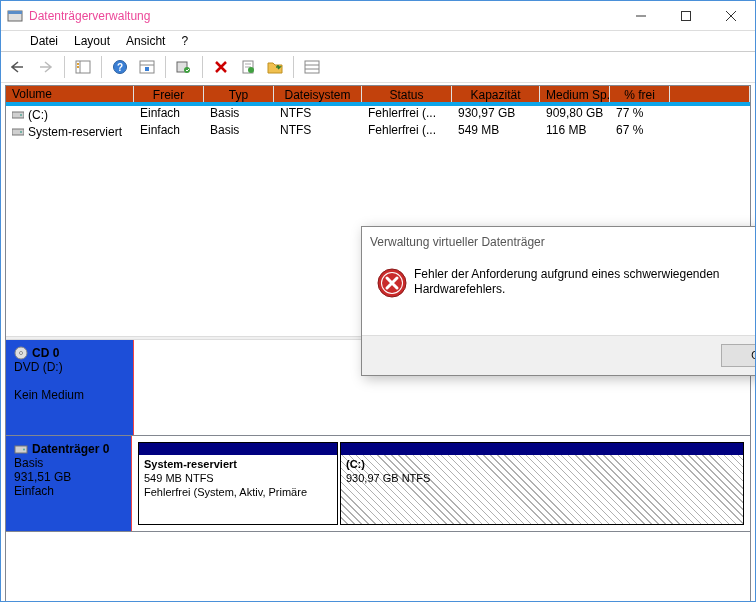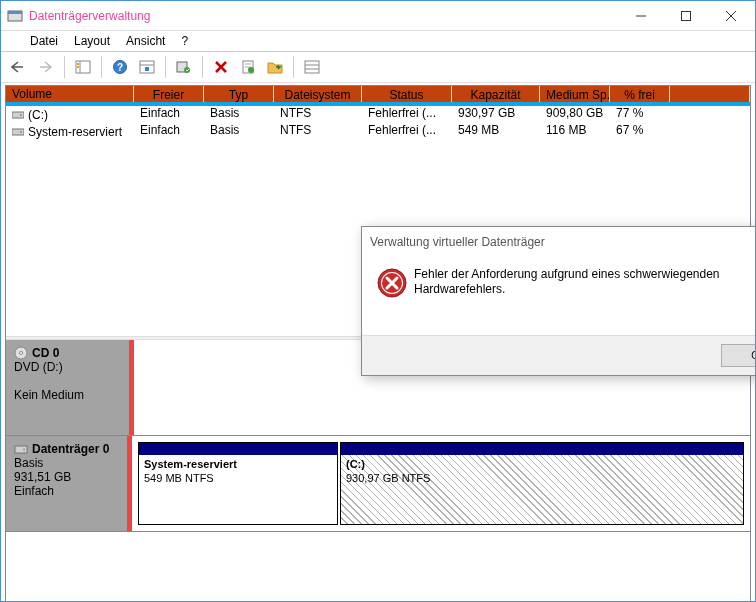--- a/index.html
+++ b/index.html
@@ -24,21 +24,21 @@
   .col2 { width: 70px; }
   .col3 { width: 88px; }
   .col4 { width: 90px; }
   .col5 { width: 88px; }
   .col6 { width: 70px; }
   .col7 { width: 60px; }
   .col8 { flex: 1; }
   .splitter { height: 4px; background: #f0f0f0; border-top: 1px solid #ddd; border-bottom: 1px solid #ddd; cursor: row-resize; }
   .graphpane { flex: 1; overflow: hidden; background: #fff; }
   .diskrow { display: flex; border-bottom: 1px solid #828790; }
-  .diskinfo { width: 128px; border-right: 5px solid #ef4444; padding: 6px 8px; background: #a3a3a3; }
+  .diskinfo { width: 128px; border-right: 1px solid #ef4444; padding: 6px 8px; background: #1d4ed8; }
   .diskinfo .name { font-weight: bold; display: flex; align-items: center; gap: 4px; }
   .diskparts { flex: 1; display: flex; padding: 6px; gap: 2px; }
   .partition { border: 1px solid #000; display: flex; flex-direction: column; overflow: hidden; }
   .partbar { height: 12px; }
   .partbody { flex: 1; padding: 2px 5px; font-size: 11px; line-height: 14px; overflow: hidden; white-space: nowrap; }
   .hatched { background: repeating-linear-gradient(45deg, #fff, #fff 4px, #b0b0b0 4px, #b0b0b0 5px); }
   .dialog { position: absolute; left: 360px; top: 225px; width: 448px; height: 150px; background: #fff; border: 1px solid #888; box-shadow: 3px 3px 12px rgba(0,0,0,0.25); display: flex; flex-direction: column; }
   .dlgtitle { height: 30px; display: flex; align-items: center; padding: 0 8px; color: #555; }
   .dlgtitle .t { flex: 1; }
   .dlgclose { width: 40px; height: 28px; display: flex; align-items: center; justify-content: center; color: #333; }
@@ -236,20 +236,21 @@
         <div>Basis</div>
         <div>931,51 GB</div>
         <div>Einfach</div>
       </div>
       <div class="diskparts">
         <div class="partition" style="width:200px;">
           <div class="partbar" style="background:#000080;"></div>
           <div class="partbody">
             <b>System-reserviert</b><br>
             <span>549 MB NTFS</span><br>
+            <span>Fehlerfrei (System, Aktiv, Primäre</span>
           </div>
         </div>
         <div class="partition" style="width:404px;">
           <div class="partbar" style="background:#000080;"></div>
           <div class="partbody hatched">
             <b>(C:)</b><br>
             <span>930,97 GB NTFS</span><br>
           </div>
         </div>
       </div>

